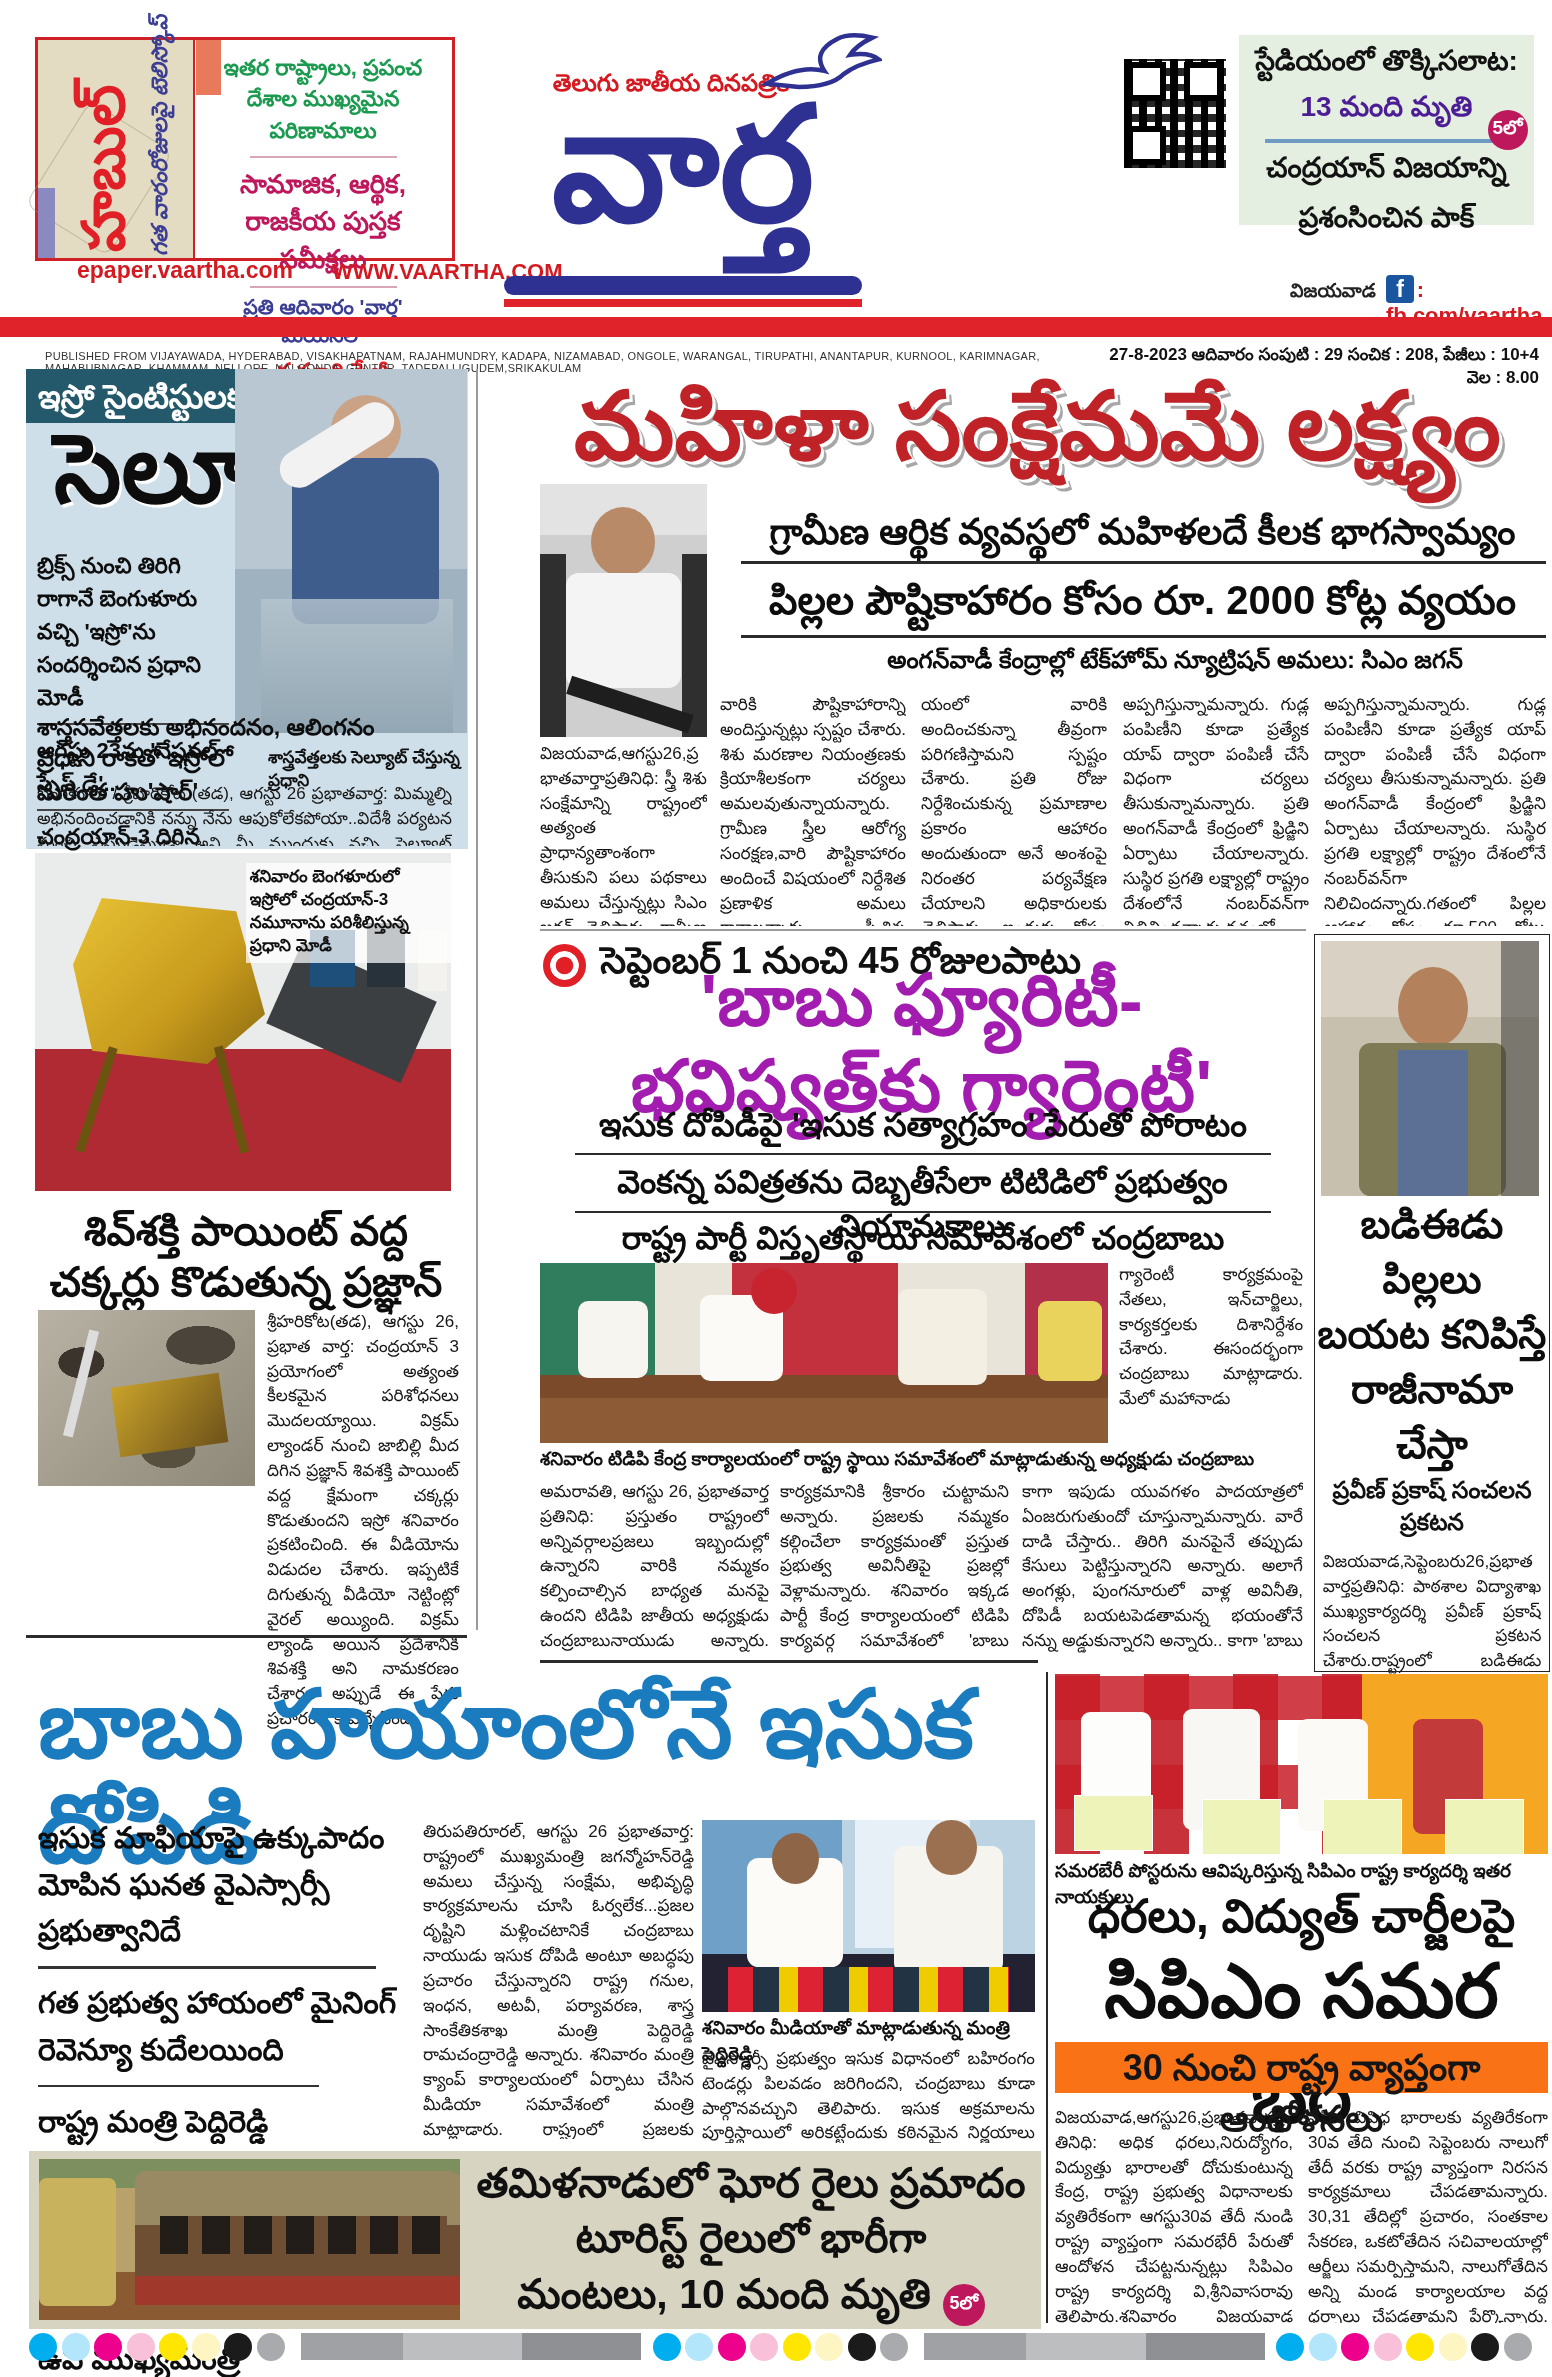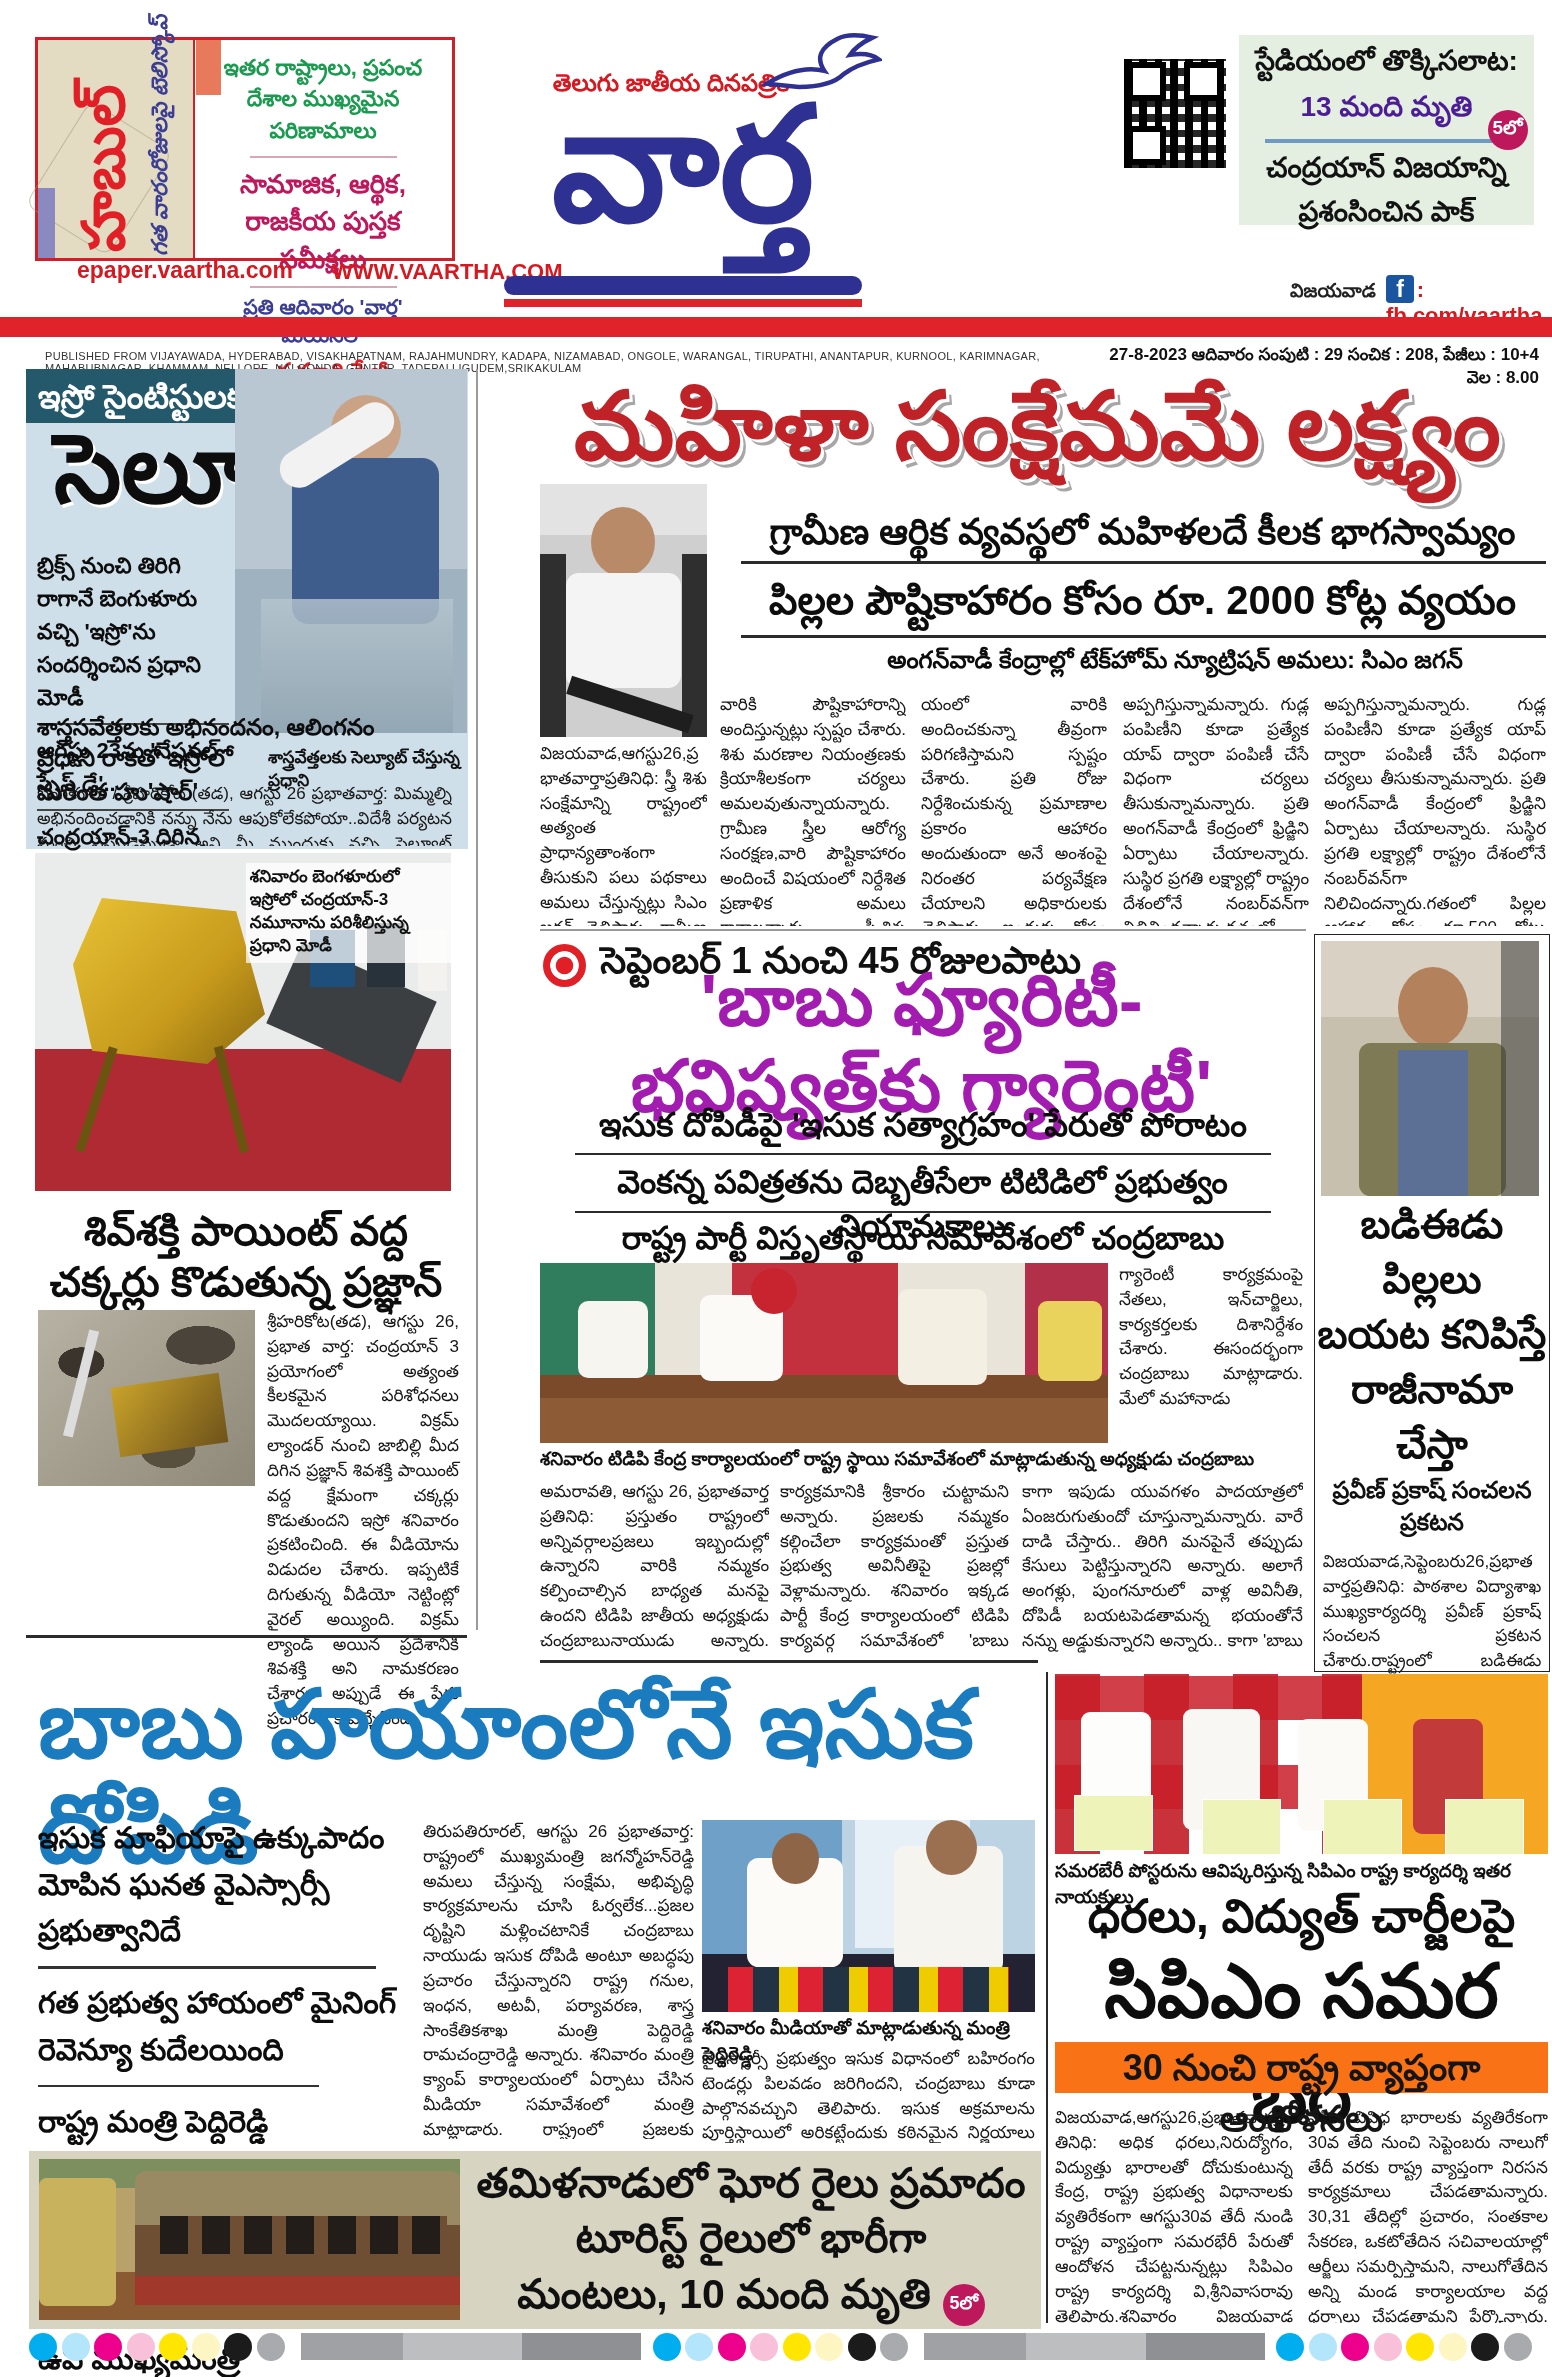--- a/index.html
+++ b/index.html
@@ -59,21 +59,21 @@
     <div class="abs" style="right:2.6px;top:2.6px;width:27px;height:27px;background:#fff;border:6.4px solid #000"></div>
     <div class="abs" style="left:2.6px;bottom:2.6px;width:27px;height:27px;background:#fff;border:6.4px solid #000"></div>
   </div>
 
   <div class="abs ctr" style="left:1239px;top:35px;width:295px;height:180px;background:#e4efe2;padding-top:10.2px">
     <div class="b" style="font-size:28px;color:#121212">స్టేడియంలో తొక్కిసలాట:</div>
     <div class="b" style="font-size:28px;color:#4c1d95;margin-top:7px">13 మంది మృతి</div>
     <div style="margin:9px auto 0;width:243px;height:3.8px;background:#6f9bc2"></div>
     <div class="abs badge" style="right:6.4px;top:75px;width:40px;height:40px;font-size:19px">5లో</div>
     <div class="b" style="font-size:28px;color:#121212;margin-top:9px">చంద్రయాన్ విజయాన్ని</div>
-    <div class="b" style="font-size:28px;color:#121212;margin-top:5px">ప్రశంసించిన పాక్</div>
+    <div class="b" style="font-size:28px;color:#121212;margin-top:11px">ప్రశంసించిన పాక్</div>
   </div>
   <div class="abs b" style="left:1290px;top:280px;font-size:19px;color:#222">విజయవాడ</div>
   <div class="abs" style="left:1386px;top:275px">
     <span style="display:inline-block;width:28px;height:28px;background:#1a56a0;color:#fff;font-weight:bold;font-size:23px;text-align:center;line-height:28px;border-radius:3.8px">f</span>
     <span class="b" style="font-size:22px;color:#d41920">: fb.com/vaartha</span>
   </div>
 
   <div class="abs" style="left:0;top:317px;width:1552px;height:20.4px;background:#e0222a"></div>
   <div class="abs" style="left:45px;top:350px;width:1041px;font-size:11px;color:#333;letter-spacing:0.3px">PUBLISHED FROM VIJAYAWADA, HYDERABAD, VISAKHAPATNAM, RAJAHMUNDRY, KADAPA, NIZAMABAD, ONGOLE, WARANGAL, TIRUPATHI, ANANTAPUR, KURNOOL, KARIMNAGAR, MAHABUBNAGAR, KHAMMAM, NELLORE, NALGONDA, GUNTUR, TADEPALLIGUDEM,SRIKAKULAM</div>
   <div class="abs b" style="left:1105px;top:345px;width:434px;font-size:17px;color:#111;text-align:right">27-8-2023 ఆదివారం సంపుటి : 29 సంచిక : 208,  పేజీలు : 10+4 వెల : 8.00</div>

